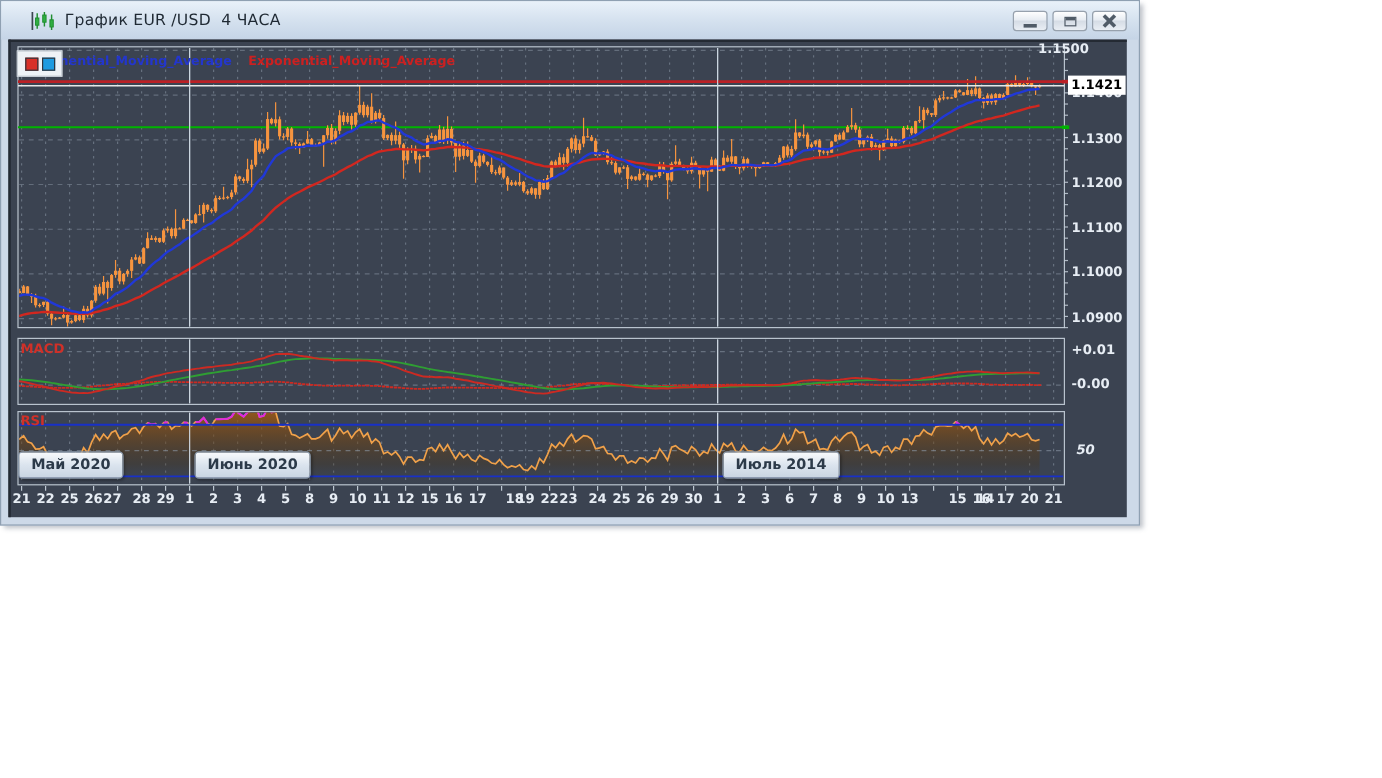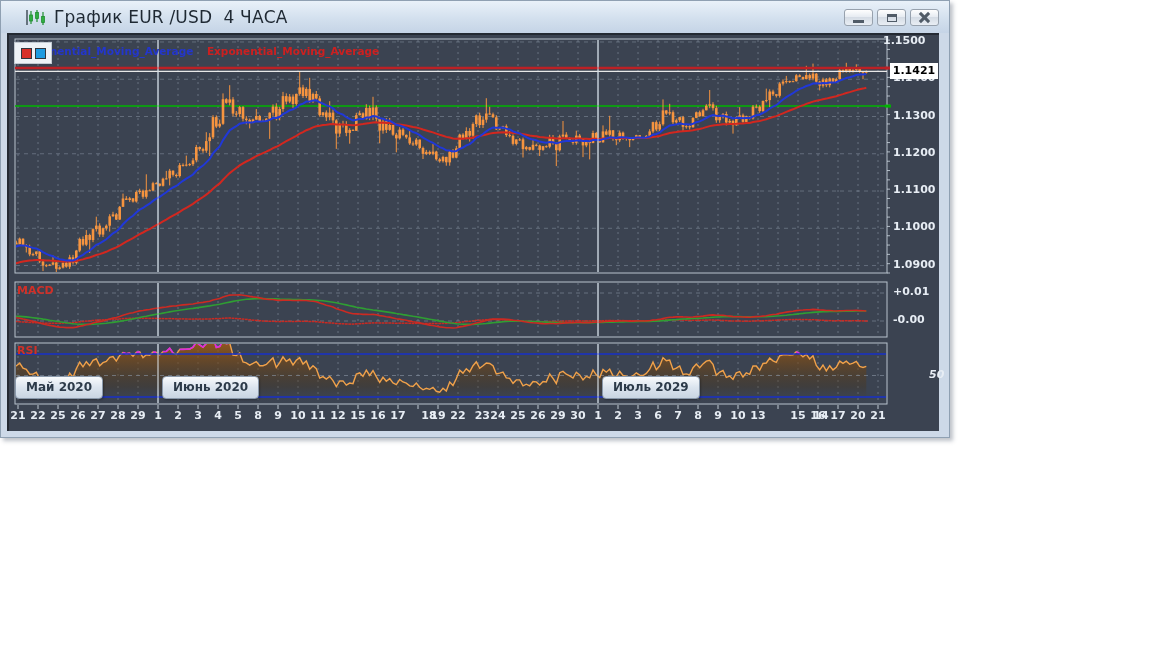--- a/index.html
+++ b/index.html
@@ -3,21 +3,21 @@
 <meta charset="utf-8">
 <style>
   html,body{margin:0;padding:0;width:1152px;height:648px;background:#ffffff;overflow:hidden;
             font-family:"DejaVu Sans","Liberation Sans",sans-serif;}
   .window{position:absolute;left:0;top:0;width:950px;height:438px;background:#cdd9e8;
           border:1px solid #8fa0b2;box-sizing:border-box;box-shadow:3px 3px 4px rgba(110,120,135,.45);}
   .titlebar{position:absolute;left:0;top:0;right:0;height:32px;
             background:linear-gradient(#e9f1f9,#d3e0ee 55%,#c5d4e6);display:flex;align-items:center;
             padding-left:24px;box-sizing:border-box;}
   .app-icon{width:22px;height:17px;margin-right:7px;flex:0 0 auto;}
-  .title{font-size:17px;color:#1f2933;letter-spacing:.2px;white-space:pre;}
+  .title{font-size:13px;color:#1f2933;letter-spacing:.2px;white-space:pre;}
   .controls{position:absolute;right:10px;top:8px;display:flex;gap:4px;}
   .btn{width:29px;height:17px;border:1px solid #97a1ad;border-radius:3px;cursor:pointer;
        background:linear-gradient(#fefefe,#e7ecf2 45%,#d5dce5 50%,#e9eef4);
        display:flex;align-items:center;justify-content:center;padding:0;position:relative;}
   .g-min{width:11px;height:3px;background:#505b67;margin-top:8px;}
   .g-max{width:10px;height:8px;border:1px solid #505b67;position:relative;box-sizing:border-box;}
   .g-max:before{content:"";position:absolute;left:0;right:0;top:0;height:2px;background:#505b67;}
   .g-close{width:11px;height:11px;position:relative;}
   .g-close:before,.g-close:after{content:"";position:absolute;left:-1px;top:4px;width:13px;height:3px;background:#505b67;}
   .g-close:before{transform:rotate(45deg);}
@@ -1116,51 +1116,51 @@
   <div class="legend-chip">
     <span class="sq red"></span>
     <span class="sq blue"></span>
   </div>
 
   <div class="pane-label" style="left:16px;top:283px;">MACD</div>
   <div class="pane-label" style="left:16px;top:343px;">RSI</div>
   <div class="price-badge" style="top: 62.4172px;">1.1421</div>
 
   <div id="gen">
-      <div class="axis-label" style="left: 882px; top: 32.9809px;">1.1500</div>
+      <div class="axis-label" style="left: 864px; top: 32.9809px;">1.1500</div>
       <div class="axis-label" style="left: 892px; top: 70.242px;">1.1400</div>
       <div class="axis-label" style="left: 892px; top: 107.503px;">1.1300</div>
       <div class="axis-label" style="left: 892px; top: 144.764px;">1.1200</div>
       <div class="axis-label" style="left: 892px; top: 182.025px;">1.1100</div>
       <div class="axis-label" style="left: 892px; top: 219.287px;">1.1000</div>
       <div class="axis-label" style="left: 892px; top: 256.548px;">1.0900</div>
       <div class="axis-label" style="left: 5px; top: 408px; width: 24px; text-align: center;">21</div>
       <div class="axis-label" style="left: 25px; top: 408px; width: 24px; text-align: center;">22</div>
       <div class="axis-label" style="left: 45px; top: 408px; width: 24px; text-align: center;">25</div>
       <div class="axis-label" style="left: 65px; top: 408px; width: 24px; text-align: center;">26</div>
-      <div class="axis-label" style="left: 85px; top: 408px; width: 24px; text-align: center;">27</div>
+      <div class="axis-label" style="left: 85px; top: 408px; width: 24px; text-align: left;">27</div>
       <div class="axis-label" style="left: 105px; top: 408px; width: 24px; text-align: center;">28</div>
       <div class="axis-label" style="left: 125px; top: 408px; width: 24px; text-align: center;">29</div>
       <div class="axis-label" style="left: 145px; top: 408px; width: 24px; text-align: center;">1</div>
       <div class="axis-label" style="left: 165px; top: 408px; width: 24px; text-align: center;">2</div>
       <div class="axis-label" style="left: 185px; top: 408px; width: 24px; text-align: center;">3</div>
       <div class="axis-label" style="left: 205px; top: 408px; width: 24px; text-align: center;">4</div>
       <div class="axis-label" style="left: 225px; top: 408px; width: 24px; text-align: center;">5</div>
       <div class="axis-label" style="left: 245px; top: 408px; width: 24px; text-align: center;">8</div>
       <div class="axis-label" style="left: 265px; top: 408px; width: 24px; text-align: center;">9</div>
       <div class="axis-label" style="left: 285px; top: 408px; width: 24px; text-align: center;">10</div>
       <div class="axis-label" style="left: 305px; top: 408px; width: 24px; text-align: center;">11</div>
       <div class="axis-label" style="left: 325px; top: 408px; width: 24px; text-align: center;">12</div>
       <div class="axis-label" style="left: 345px; top: 408px; width: 24px; text-align: center;">15</div>
       <div class="axis-label" style="left: 365px; top: 408px; width: 24px; text-align: center;">16</div>
       <div class="axis-label" style="left: 385px; top: 408px; width: 24px; text-align: center;">17</div>
       <div class="axis-label" style="left: 405px; top: 408px; width: 24px; text-align: center; margin-left: 11px;">18</div>
       <div class="axis-label" style="left: 425px; top: 408px; width: 24px; text-align: center;">19</div>
       <div class="axis-label" style="left: 445px; top: 408px; width: 24px; text-align: center;">22</div>
-      <div class="axis-label" style="left: 465px; top: 408px; width: 24px; text-align: right;">23</div>
+      <div class="axis-label" style="left: 465px; top: 408px; width: 24px; text-align: left;">23</div>
       <div class="axis-label" style="left: 485px; top: 408px; width: 24px; text-align: center;">24</div>
       <div class="axis-label" style="left: 505px; top: 408px; width: 24px; text-align: center;">25</div>
       <div class="axis-label" style="left: 525px; top: 408px; width: 24px; text-align: center;">26</div>
       <div class="axis-label" style="left: 545px; top: 408px; width: 24px; text-align: center;">29</div>
       <div class="axis-label" style="left: 565px; top: 408px; width: 24px; text-align: center;">30</div>
       <div class="axis-label" style="left: 585px; top: 408px; width: 24px; text-align: center;">1</div>
       <div class="axis-label" style="left: 605px; top: 408px; width: 24px; text-align: center;">2</div>
       <div class="axis-label" style="left: 625px; top: 408px; width: 24px; text-align: center;">3</div>
       <div class="axis-label" style="left: 645px; top: 408px; width: 24px; text-align: center;">6</div>
       <div class="axis-label" style="left: 665px; top: 408px; width: 24px; text-align: center;">7</div>
@@ -1169,18 +1169,18 @@
       <div class="axis-label" style="left: 725px; top: 408px; width: 24px; text-align: center;">10</div>
       <div class="axis-label" style="left: 745px; top: 408px; width: 24px; text-align: center;">13</div>
       <div class="axis-label" style="left: 765px; top: 408px; width: 24px; text-align: center; margin-left: 43px;">14</div>
       <div class="axis-label" style="left: 785px; top: 408px; width: 24px; text-align: center;">15</div>
       <div class="axis-label" style="left: 805px; top: 408px; width: 24px; text-align: center;">16</div>
       <div class="axis-label" style="left: 825px; top: 408px; width: 24px; text-align: center;">17</div>
       <div class="axis-label" style="left: 845px; top: 408px; width: 24px; text-align: center;">20</div>
       <div class="axis-label" style="left: 865px; top: 408px; width: 24px; text-align: center;">21</div>
       <div class="axis-label" style="left: 892px; top: 284px;">+0.01</div>
       <div class="axis-label" style="left: 892px; top: 312px; text-align: center;">-0.00</div>
-      <div class="axis-label" style="left: 928px; top: 366.5px; font-style: italic;">50</div>
+      <div class="axis-label" style="left: 896px; top: 366.5px; font-style: italic;">50</div>
       <div class="month-chip" style="left: 14px;">Май 2020</div>
       <div class="month-chip" style="left: 161px; text-align: right;">Июнь 2020</div>
-      <div class="month-chip" style="left: 601px;">Июль 2029</div>
+      <div class="month-chip" style="left: 601px;">Июль 2014</div>
     </div>
 </div>
 
 </body></html>

